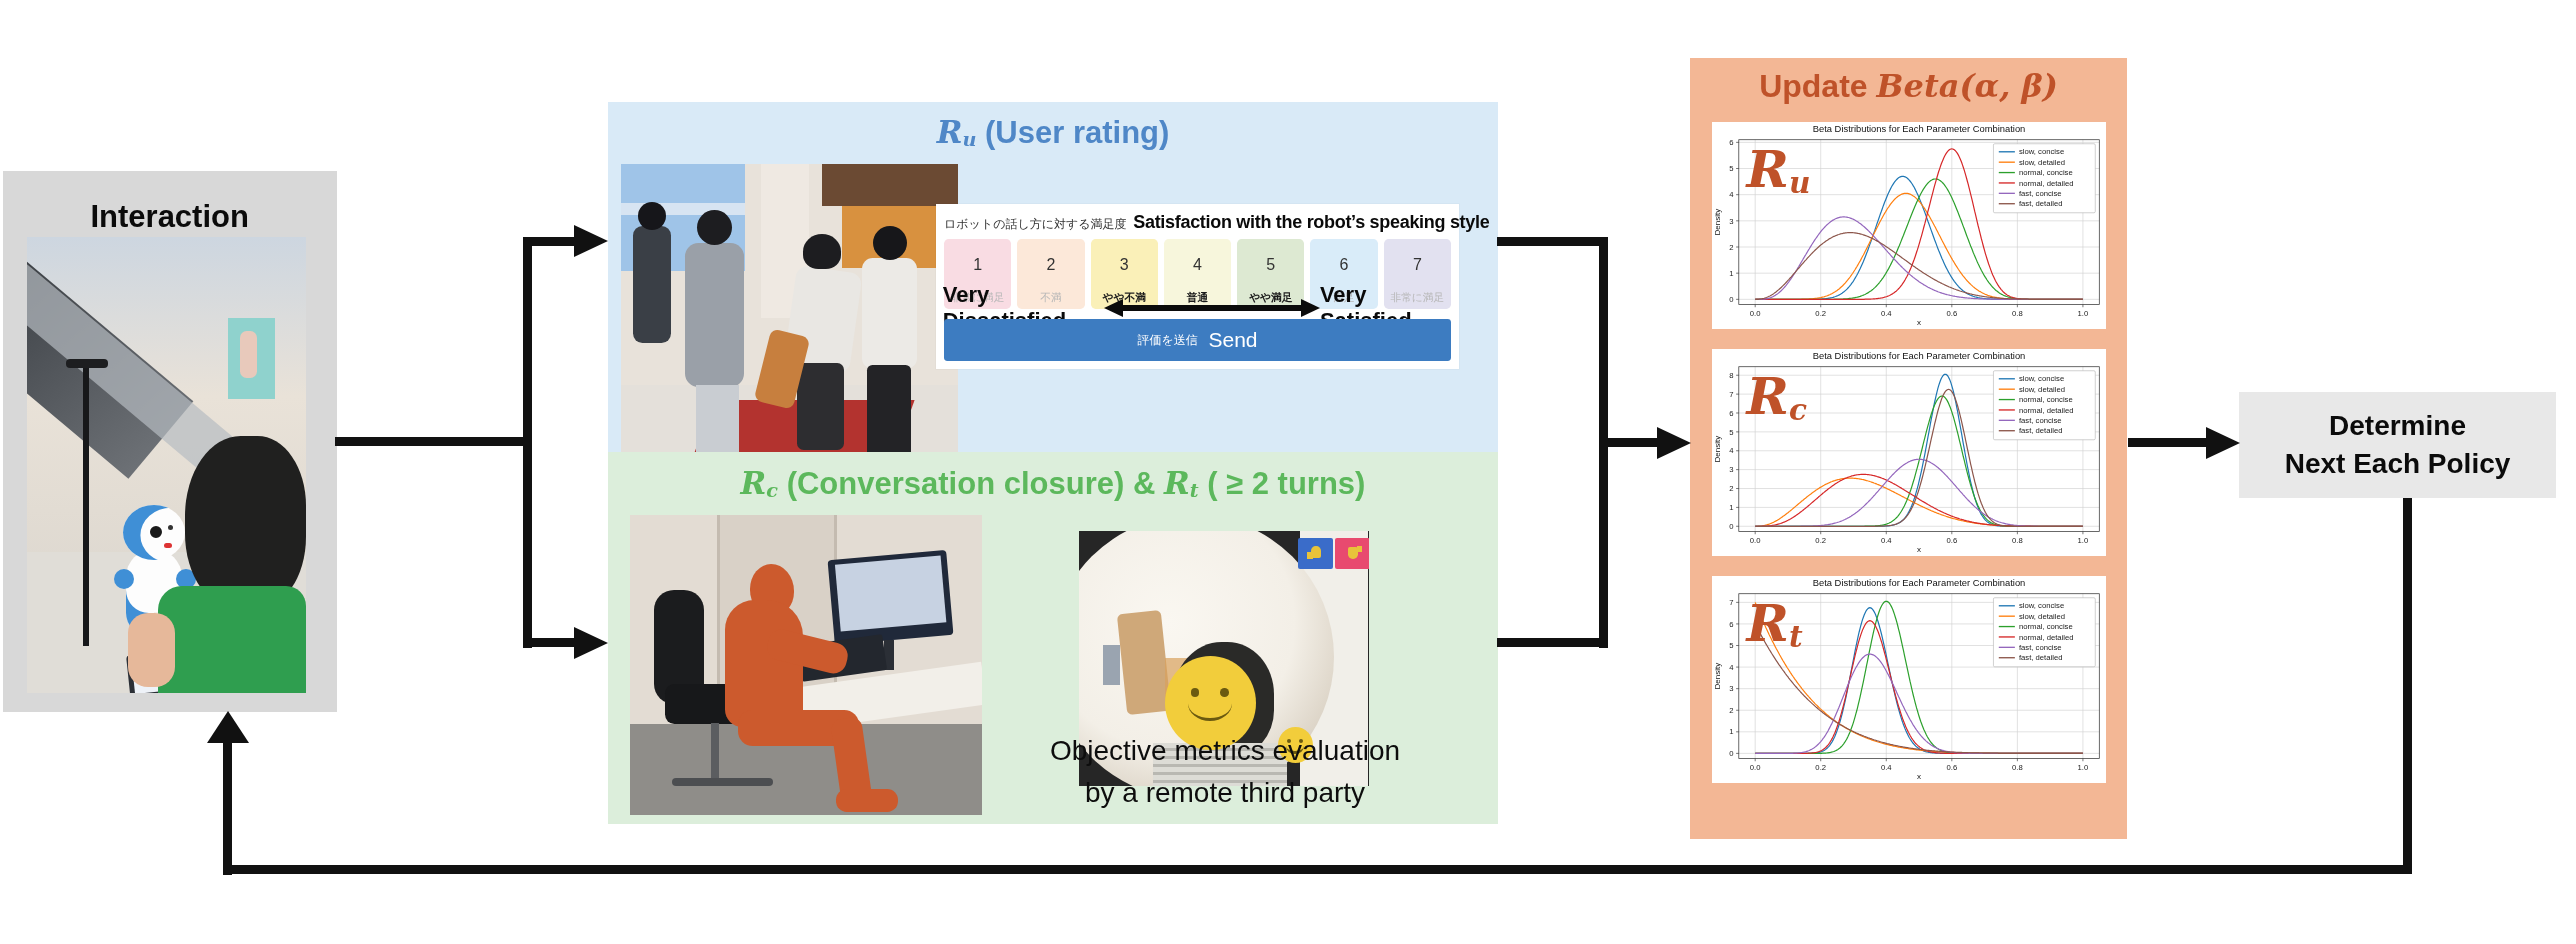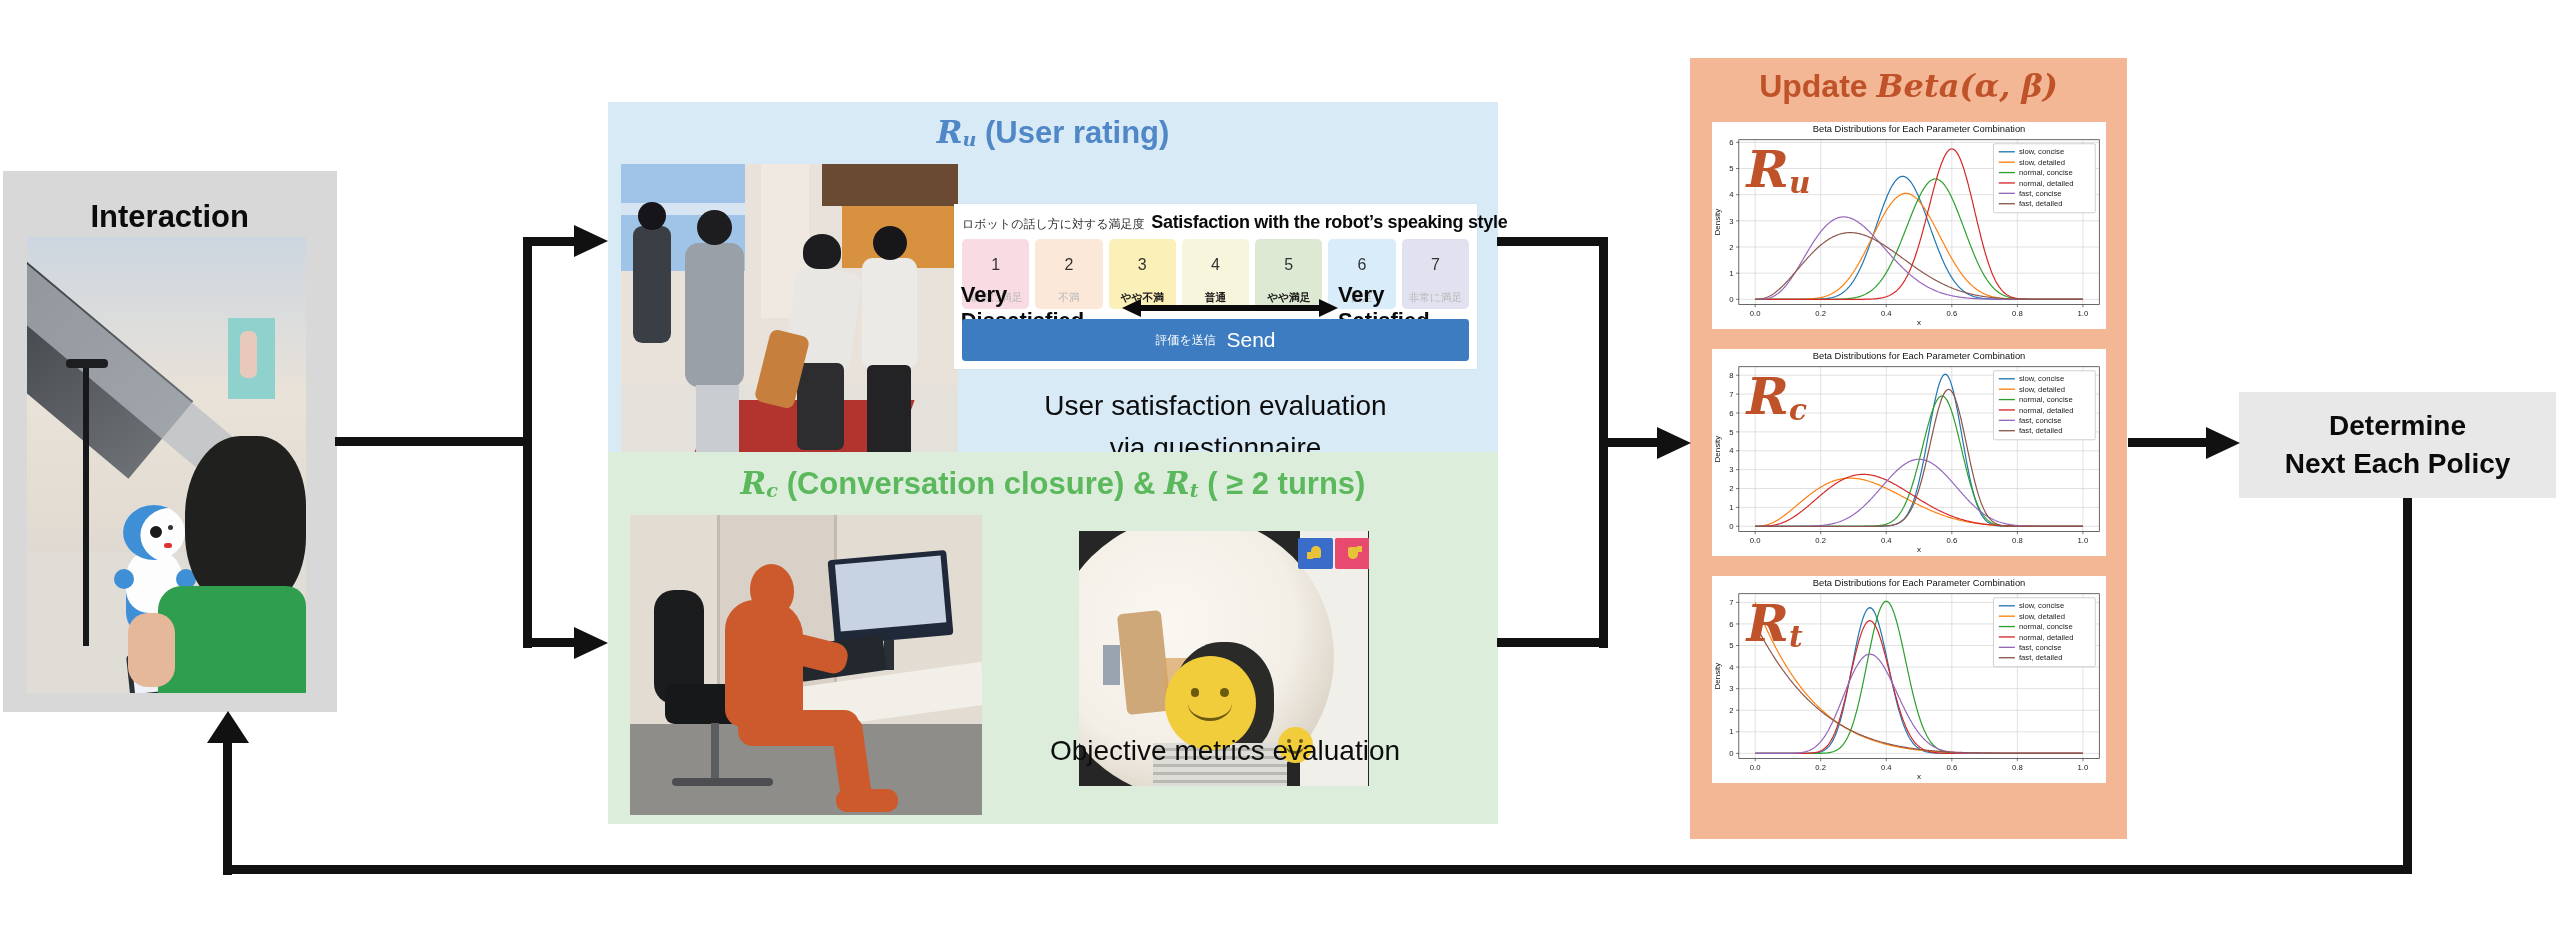--- a/index.html
+++ b/index.html
@@ -117,21 +117,21 @@
       <div class="ph" style="left:76px;top:46px;width:35px;height:35px;background:#1d1d20;border-radius:50%;"></div>
       <div class="ph" style="left:169px;top:105px;width:66px;height:101px;background:#e9e7e3;border-radius:12px;transform:rotate(8deg);"></div>
       <div class="ph" style="left:182px;top:70px;width:38px;height:35px;background:#1d1d20;border-radius:50% 50% 40% 40%;"></div>
       <div class="ph" style="left:176px;top:199px;width:47px;height:87px;background:#2d2d30;border-radius:6.7px;"></div>
       <div class="ph" style="left:241px;top:94px;width:55px;height:111px;background:#eceae6;border-radius:10.7px;"></div>
       <div class="ph" style="left:252px;top:62px;width:34px;height:34px;background:#17171a;border-radius:50%;"></div>
       <div class="ph" style="left:246px;top:201px;width:44px;height:101px;background:#232326;border-radius:5.4px;"></div>
       <div class="ph" style="left:141px;top:168px;width:40px;height:74px;background:#c77f3e;border-radius:8px;transform:rotate(14deg);"></div>
     </div>
 
-    <div class="abs q-card" style="left:346px;top:102px;width:523px;height:165px;">
+    <div class="abs q-card" style="left:328px;top:102px;width:523px;height:165px;">
       <div class="q-head">
         <span class="jp">ロボットの話し方に対する満足度</span>
         <span class="en">Satisfaction with the robot’s speaking style</span>
       </div>
       <div class="rate-row">
           <div class="rate-col" style="background: rgb(249, 220, 227);">
             <div class="rate-num">1</div>
             <div class="rate-label">非常に満足</div>
           </div>
           <div class="rate-col" style="background: rgb(252, 232, 217);">
@@ -167,24 +167,20 @@
             <span class="tr"></span>
           </span>
         <span>Very Satisfied</span>
       </div>
       <div class="send-btn">
         <span class="jp">評価を送信</span>
         <span class="en">Send</span>
       </div>
     </div>
 
-    <div class="abs caption" style="left:346px;top:283px;width:523px;">
-      <div>User satisfaction evaluation</div>
-      <div>via questionnaire</div>
-    </div>
   </div>
 
   <div class="abs green-box" style="left:608px;top:452px;width:890px;height:372px;">
     <div class="abs panel-title" style="left:0;width:890px;top:13.4px;color:#5cb85c;">
       <span class="mvar"><span>R</span><sub>c</sub></span><span> (Conversation closure)  &amp;  </span><span class="mvar"><span>R</span><sub>t</sub></span><span> ( ≥ 2 turns)</span>
     </div>
 
     <div class="photo" style="left:21.5px;top:63px;width:352px;height:300px;background:#e3dcd3;">
       <div class="ph" style="left:87px;top:0;width:114px;height:208px;background:#d9d1c7;border-left:3.4px solid #c4bbb0;border-right:3.4px solid #c4bbb0;"></div>
       <div class="ph" style="left:0;top:209px;width:352px;height:91px;background:#8f8d89;"></div>
@@ -233,20 +229,21 @@
         <span class="ph" style="left:9.4px;top:14.8px;width:5.4px;height:6.7px;background:#e8c33a;"></span>
       </div>
       <div class="ph" style="left:256px;top:6.7px;width:35px;height:31px;background:#e84a6f;border-radius:2px;">
         <span class="ph" style="left:13.4px;top:9.4px;width:9.4px;height:12px;background:#e8c33a;border-radius:2px 2px 4.7px 4.7px;"></span>
         <span class="ph" style="left:21.5px;top:8px;width:5.4px;height:6.7px;background:#e8c33a;"></span>
       </div>
     </div>
 
     <div class="abs caption" style="left:416px;top:278px;width:402px;">
       <div>Objective metrics evaluation</div>
+      <div>by a remote third party</div>
     </div>
   </div>
 
   <div class="abs orange-box" style="left:1690px;top:58px;width:437px;height:781px;">
     <div class="abs panel-title" style="left:0;width:437px;top:9.4px;font-size:32px;color:#bf5229;">
       <span>Update </span><span class="mvar"><span>Beta(α, β)</span></span>
     </div>
     <div class="chart-panel" style="top:64px;"><svg width="394" height="207" viewBox="0 0 588 308">
           <rect x="0" y="0" width="588" height="308" fill="#ffffff"></rect>
           <line x1="64.45454545454545" y1="26" x2="64.45454545454545" y2="272" stroke="#d2d2d2" stroke-width="1"></line>

